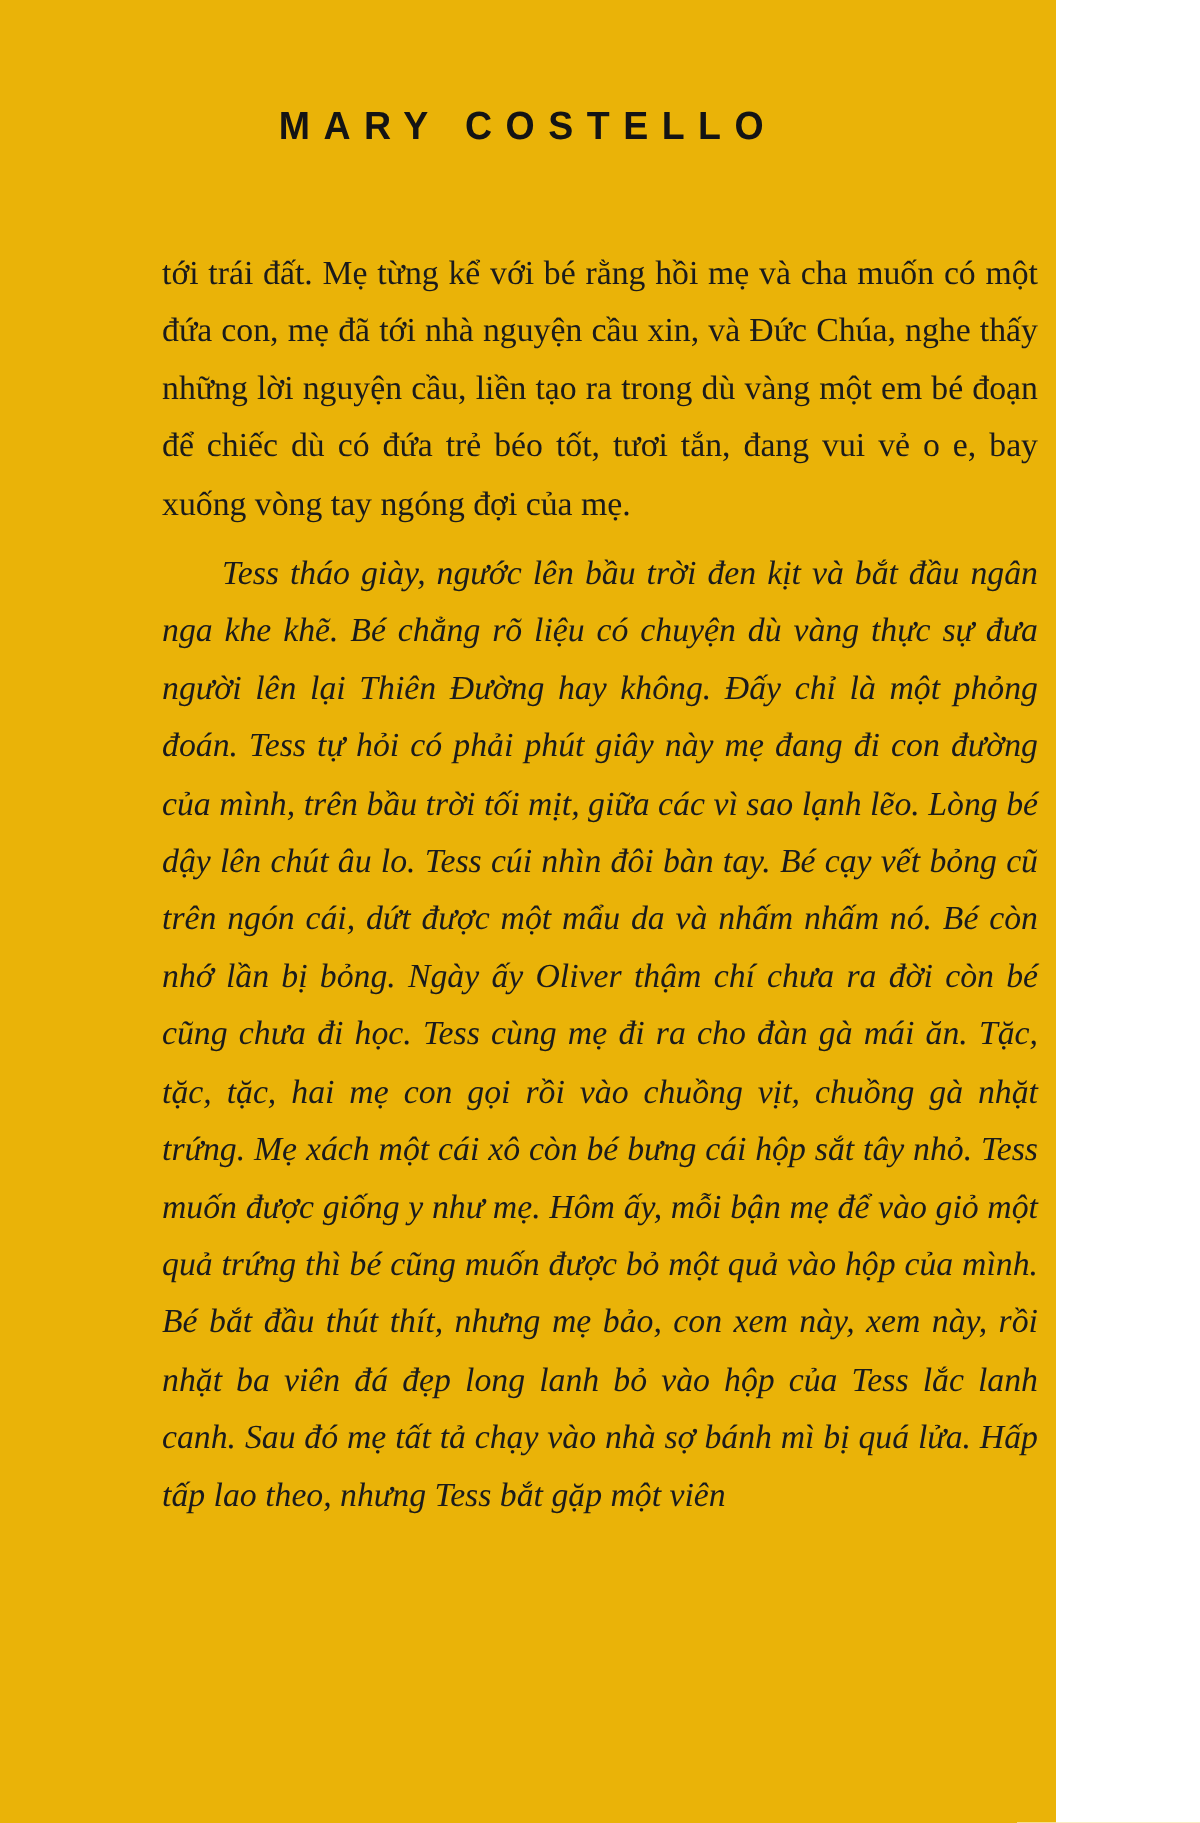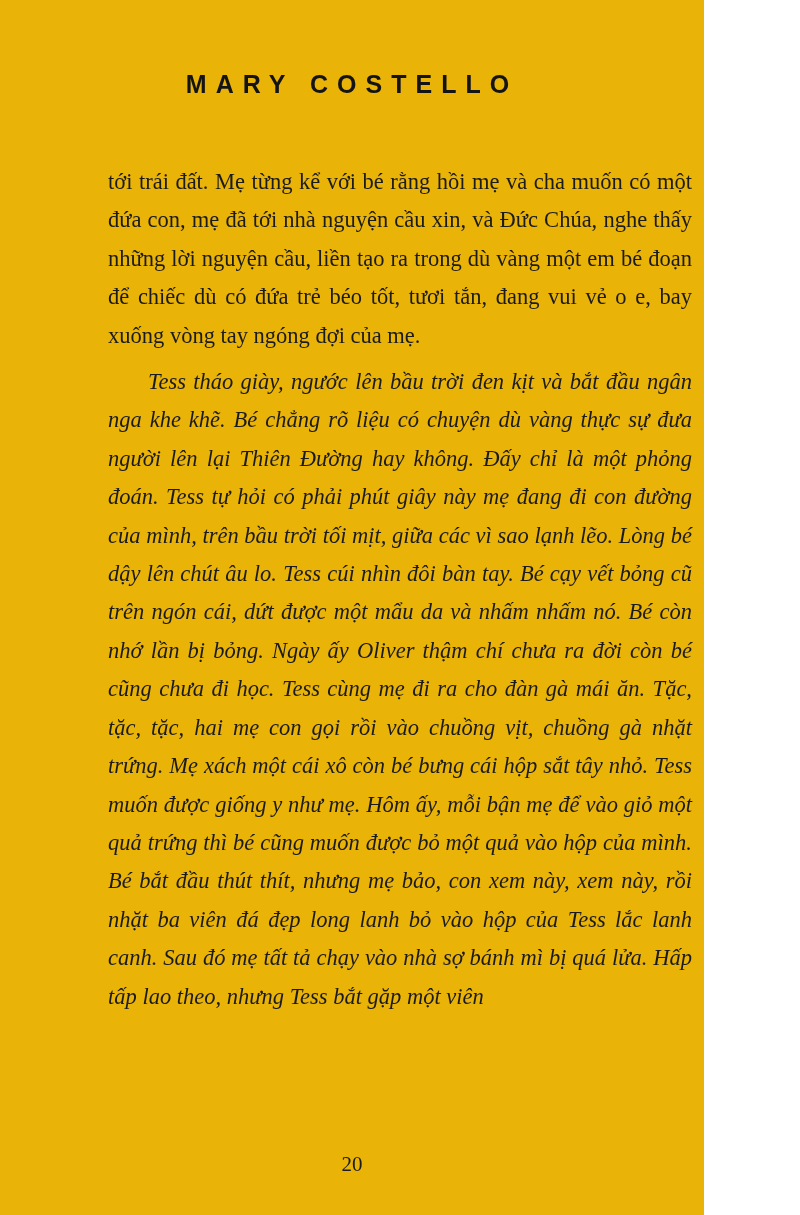--- a/index.html
+++ b/index.html
@@ -65,15 +65,14 @@
 
 <div class="page">
 
   <div class="running-header">MARY COSTELLO</div>
 
   <div class="body-text">
     <p class="para">tới trái đất. Mẹ từng kể với bé rằng hồi mẹ và cha muốn có một đứa con, mẹ đã tới nhà nguyện cầu xin, và Đức Chúa, nghe thấy những lời nguyện cầu, liền tạo ra trong dù vàng một em bé đoạn để chiếc dù có đứa trẻ béo tốt, tươi tắn, đang vui vẻ o e, bay xuống vòng tay ngóng đợi của mẹ.</p>
     <p class="para indent">Tess tháo giày, ngước lên bầu trời đen kịt và bắt đầu ngân nga khe khẽ. Bé chẳng rõ liệu có chuyện dù vàng thực sự đưa người lên lại Thiên Đường hay không. Đấy chỉ là một phỏng đoán. Tess tự hỏi có phải phút giây này mẹ đang đi con đường của mình, trên bầu trời tối mịt, giữa các vì sao lạnh lẽo. Lòng bé dậy lên chút âu lo. Tess cúi nhìn đôi bàn tay. Bé cạy vết bỏng cũ trên ngón cái, dứt được một mẩu da và nhấm nhấm nó. Bé còn nhớ lần bị bỏng. Ngày ấy Oliver thậm chí chưa ra đời còn bé cũng chưa đi học. Tess cùng mẹ đi ra cho đàn gà mái ăn. Tặc, tặc, tặc, hai mẹ con gọi rồi vào chuồng vịt, chuồng gà nhặt trứng. Mẹ xách một cái xô còn bé bưng cái hộp sắt tây nhỏ. Tess muốn được giống y như mẹ. Hôm ấy, mỗi bận mẹ để vào giỏ một quả trứng thì bé cũng muốn được bỏ một quả vào hộp của mình. Bé bắt đầu thút thít, nhưng mẹ bảo, con xem này, xem này, rồi nhặt ba viên đá đẹp long lanh bỏ vào hộp của Tess lắc lanh canh. Sau đó mẹ tất tả chạy vào nhà sợ bánh mì bị quá lửa. Hấp tấp lao theo, nhưng Tess bắt gặp một viên</p>
   </div>
 
-  <div class="page-number">20</div>
 
 </div>
 
 </body></html>

